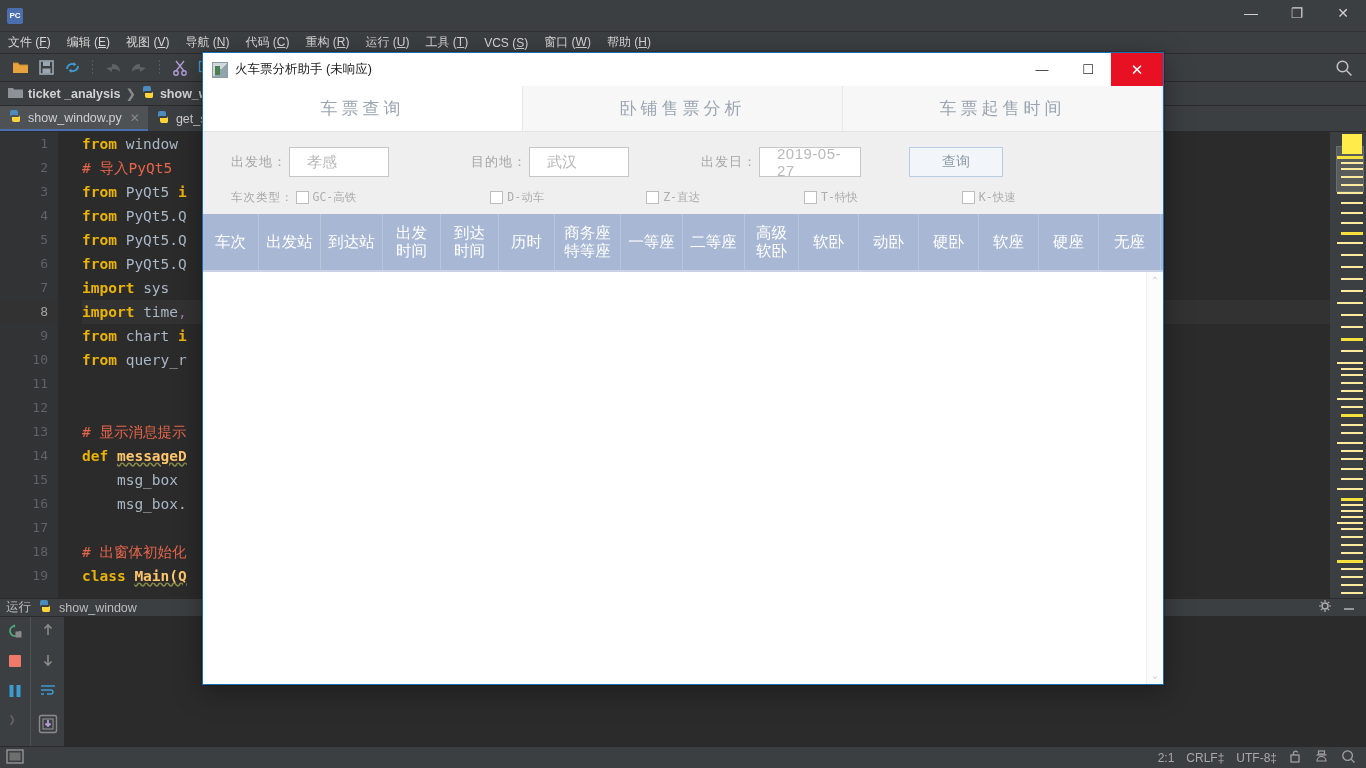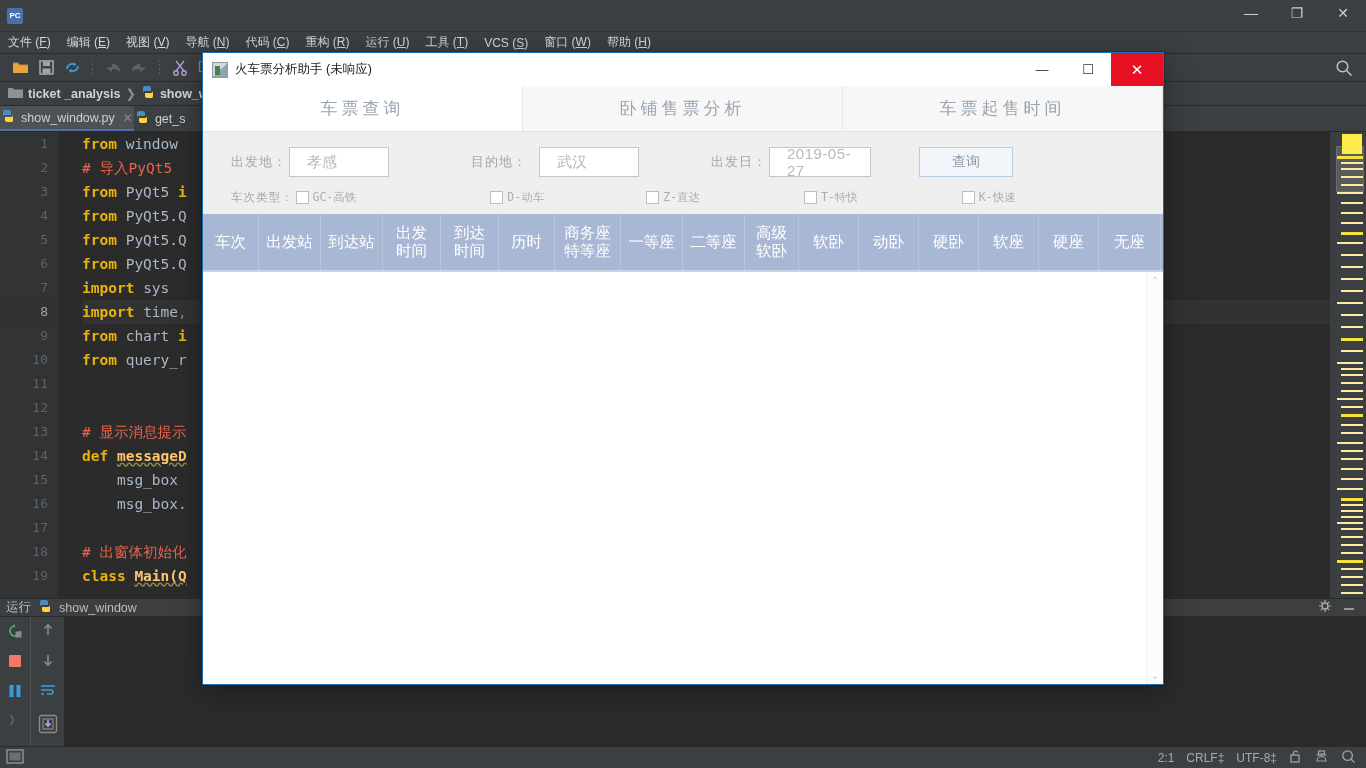--- a/index.html
+++ b/index.html
@@ -66,21 +66,21 @@
     height: 24px; background: #3c3f41; display: flex; align-items: center;
     padding-left: 8px; gap: 5px; color: #d2d2d2; font-size: 12.5px;
     border-bottom: 1px solid #2b2b2b;
   }
   .crumb { display: flex; align-items: center; gap: 5px; font-weight: bold; }
   .crumb-sep { color: #8b8b8b; font-weight: normal; }
 
   
   .edtabs { height: 26px; background: #3c3f41; display: flex; align-items: stretch;
             border-bottom: 1px solid #2b2b2b; }
-  .edtab { display: flex; align-items: center; gap: 6px; padding: 0 1px;
+  .edtab { display: flex; align-items: center; gap: 6px; padding: 0 8px;
            font-size: 12.5px; color: #cfcfcf; }
   .edtab.active { background: #4e5254; border-bottom: 2px solid #4b6eaf; }
   .edtab .x { color: #8a8a8a; font-size: 12px; margin-left: 2px; }
 
   
   .editor { flex: 1; position: relative; background: #2b2b2b; overflow: hidden; display: flex; }
   .gutter { width: 58px; background: #313335; position: relative; flex: 0 0 auto; }
   .gutter .ln {
     height: 24px; line-height: 24px; text-align: right; padding-right: 10px;
     color: #606366; font-family: "DejaVu Sans Mono", monospace; font-size: 13px;
@@ -547,21 +547,21 @@
       <div class="qtab active">车票查询</div>
       <div class="qtab">卧铺售票分析</div>
       <div class="qtab">车票起售时间</div>
     </div>
 
     <div class="qform">
       <div class="qrow1">
         <span class="qlabel">出发地：</span>
         <span class="qinput" style="width:100px;margin-left:2px;">孝感</span>
         <span class="qlabel" style="margin-left:82px;">目的地：</span>
-        <span class="qinput" style="width:100px;margin-left:12px;">武汉</span>
+        <span class="qinput" style="width:100px;margin-left:2px;">武汉</span>
         <span class="qlabel" style="margin-left:72px;">出发日：</span>
         <span class="qinput" style="width:102px;margin-left:2px;letter-spacing:.5px;">2019-05-27</span>
         <span class="qbtn" style="margin-left:48px;">查询</span>
       </div>
       <div class="qrow2">
         <span class="qlabel" style="font-size:11.5px;">车次类型：</span>
         <span class="qcbwrap" style="margin-left:2px;">
           <span class="qcb"></span>
           <span class="qcbl">GC-高铁</span>
         </span>

